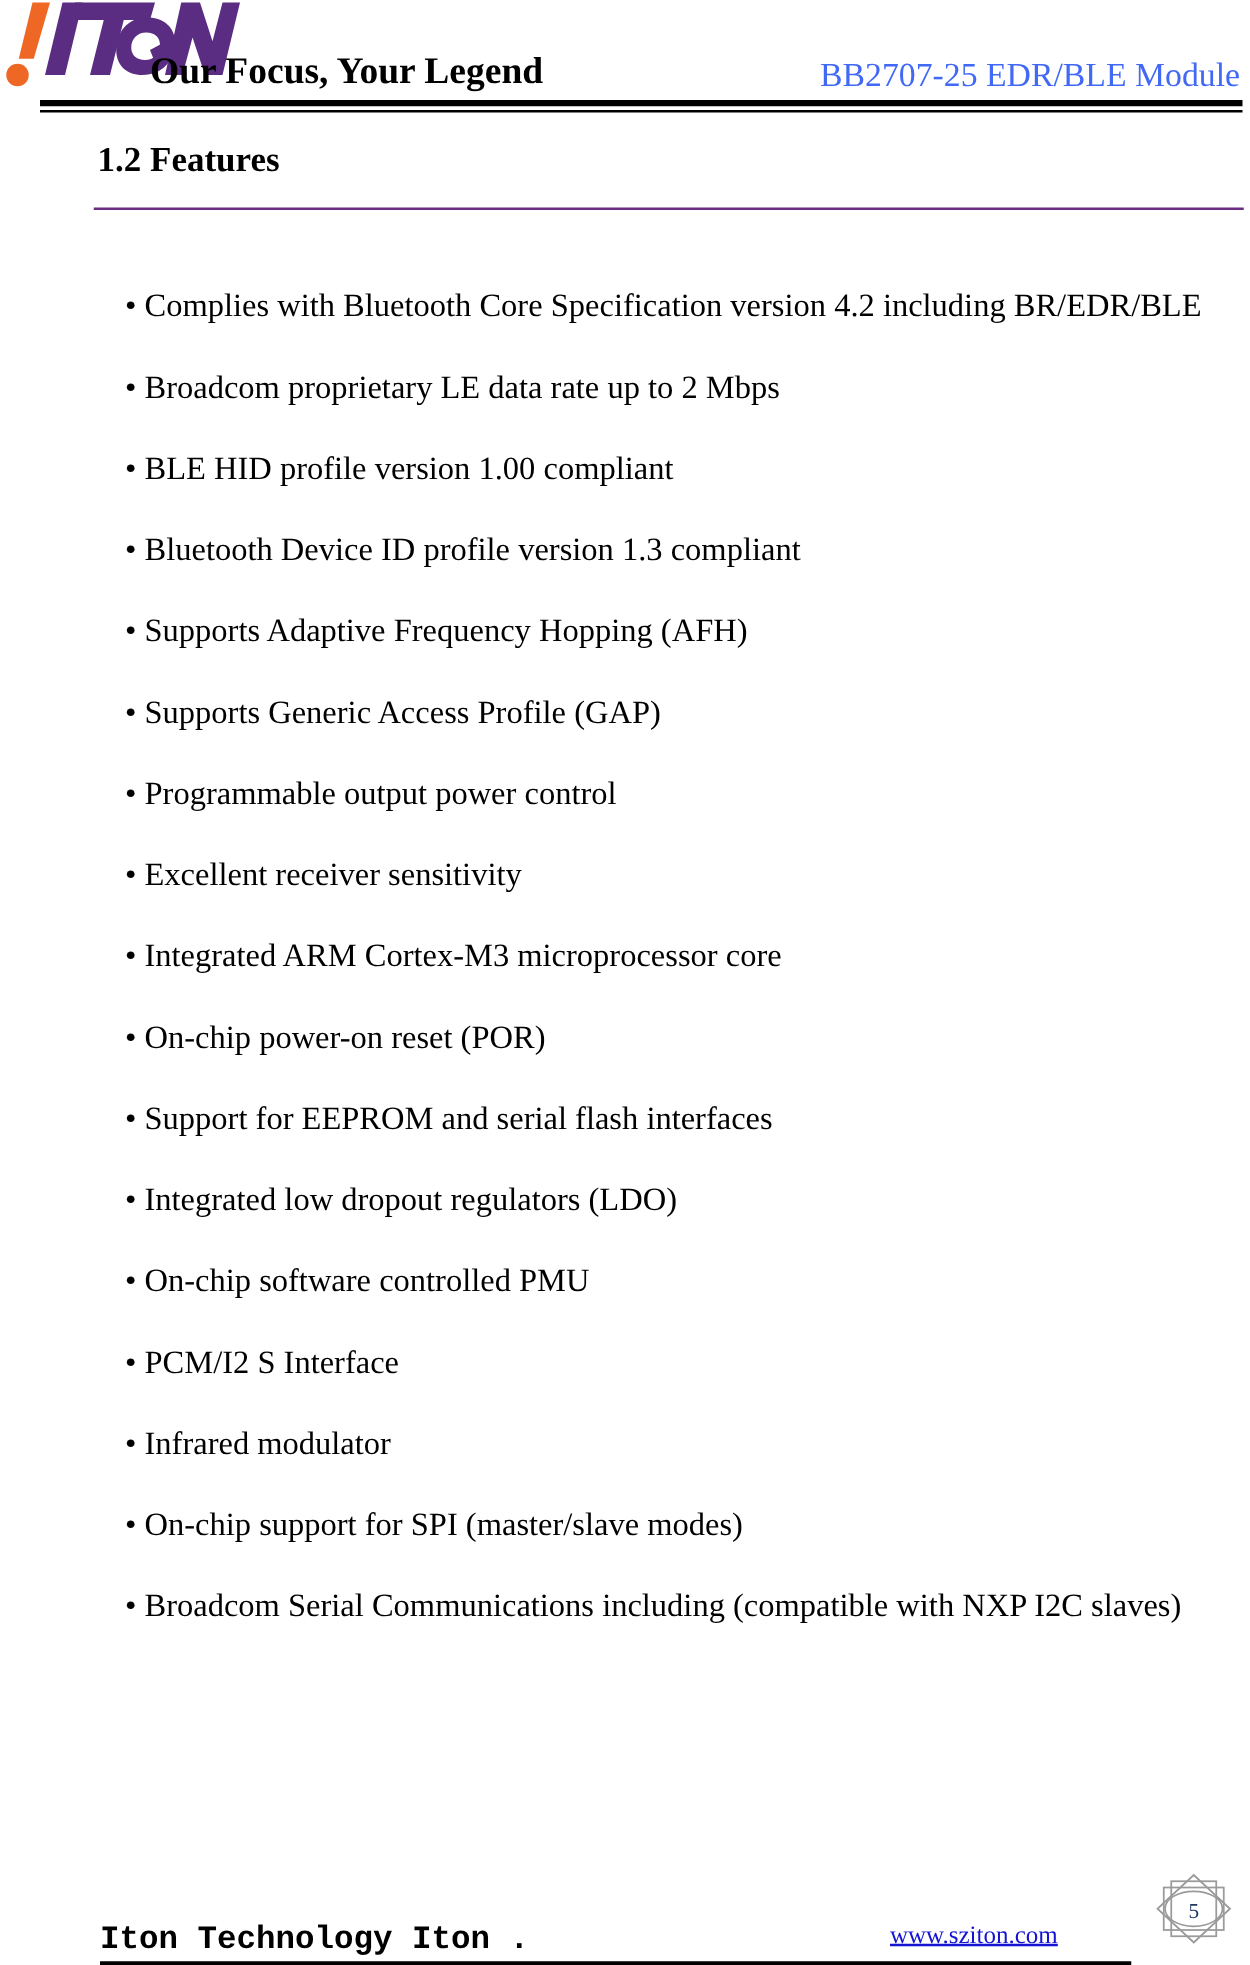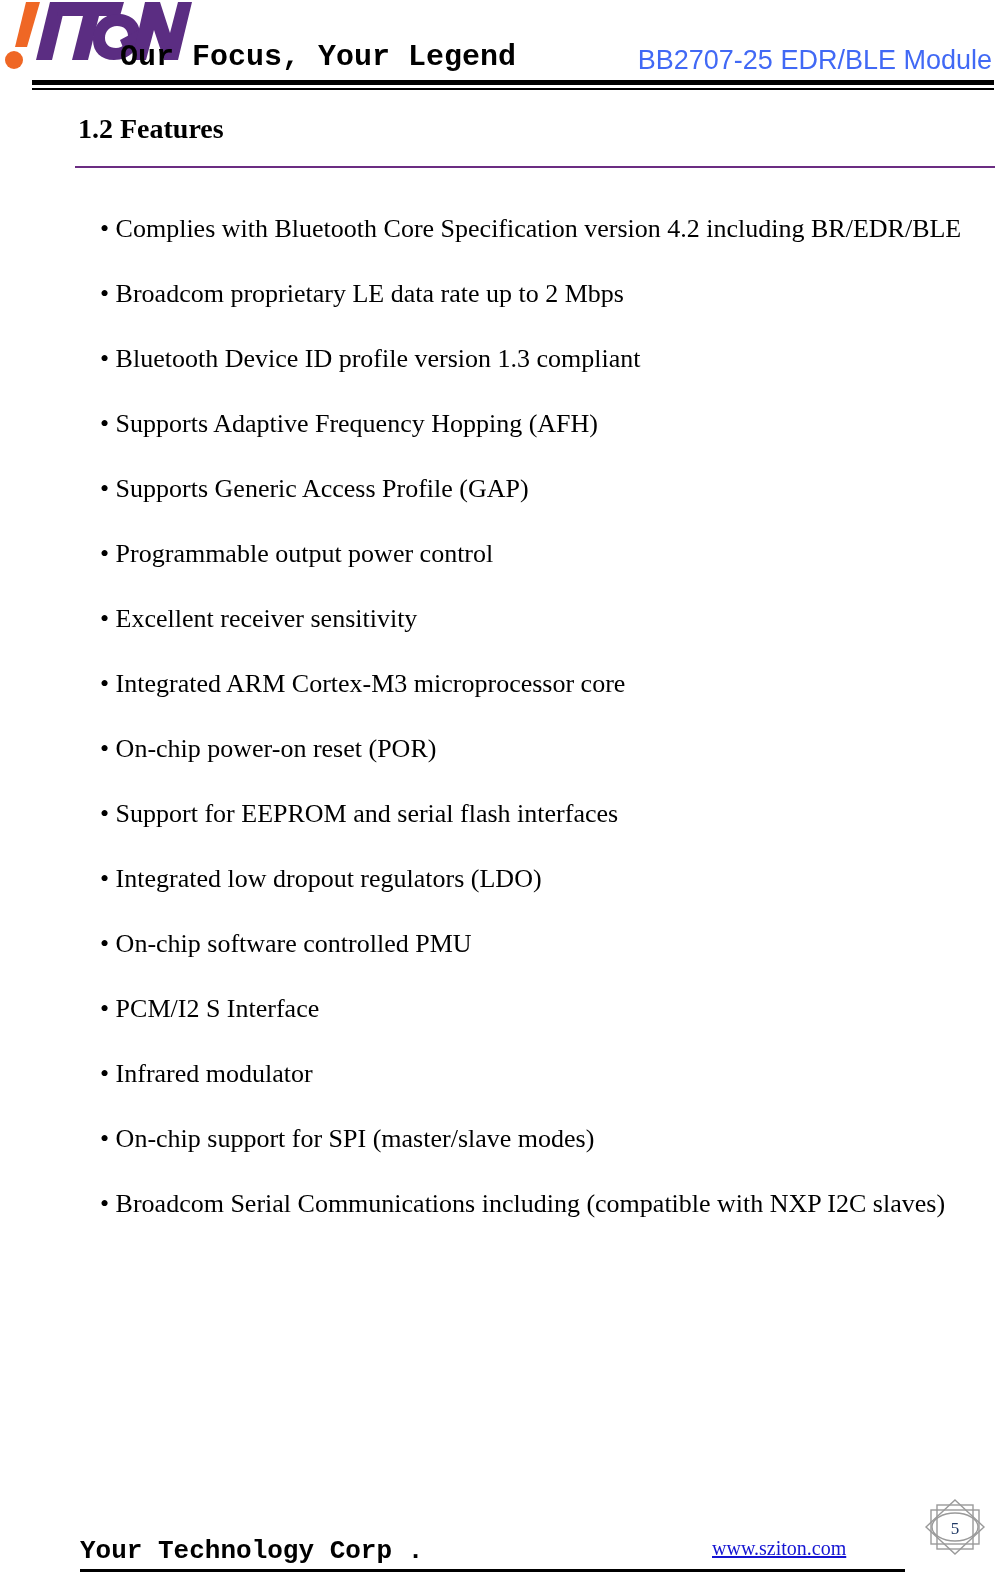--- a/index.html
+++ b/index.html
@@ -25,33 +25,33 @@
   }
   .logo {
     position: absolute;
     left: 0; top: 0;
     width: 200px; height: 80px;
   }
   .header-slogan {
     position: absolute;
     left: 120px;
     top: 40px;
-    font-family: Liberation Mono, monospace;
+    font-family: Liberation Serif, serif;
     font-weight: bold;
     font-size: 30px;
     letter-spacing: 0px;
     color: #000000;
     white-space: nowrap;
     line-height: 34px;
   }
   .header-product {
     position: absolute;
     right: 8px;
     top: 44px;
-    font-family: Liberation Sans, sans-serif;
+    font-family: Liberation Serif, serif;
     font-weight: normal;
     font-size: 27px;
     color: #4169f5;
     white-space: nowrap;
     line-height: 32px;
   }
   .header-rule-thick {
     position: absolute;
     left: 32px;
     top: 80px;
@@ -86,21 +86,21 @@
     top: 166px;
     width: 920px;
     height: 2px;
     background: #6b2d82;
   }
 
   
   .content {
     position: absolute;
     left: 0;
-    top: 196px;
+    top: 212px;
     width: 1000px;
   }
   .feature-item {
     font-family: "Liberation Serif", "DejaVu Serif", serif;
     font-size: 26px;
     line-height: 65px;
     color: #000000;
   }
   
   .feature-item.justified {
@@ -206,38 +206,39 @@
   <div class="header-rule-thick"></div>
   <div class="header-rule-thin"></div>
 </div>
 
 <div class="section-heading">1.2 Features</div>
 <div class="section-rule"></div>
 
 <div class="content">
   <p class="feature-item justified">• Complies with Bluetooth Core Specification version 4.2 including BR/EDR/BLE</p>
   <p class="feature-item plain">• Broadcom proprietary LE data rate up to 2 Mbps</p>
+  <p class="feature-item plain">• BLE HID profile version 1.00 compliant</p>
   <p class="feature-item plain">• Bluetooth Device ID profile version 1.3 compliant</p>
   <p class="feature-item plain">• Supports Adaptive Frequency Hopping (AFH)</p>
   <p class="feature-item plain">• Supports Generic Access Profile (GAP)</p>
   <p class="feature-item plain">• Programmable output power control</p>
   <p class="feature-item plain">• Excellent receiver sensitivity</p>
   <p class="feature-item plain">• Integrated ARM Cortex-M3 microprocessor core</p>
   <p class="feature-item plain">• On-chip power-on reset (POR)</p>
   <p class="feature-item plain">• Support for EEPROM and serial flash interfaces</p>
   <p class="feature-item plain">• Integrated low dropout regulators (LDO)</p>
   <p class="feature-item plain">• On-chip software controlled PMU</p>
   <p class="feature-item plain">• PCM/I2 S Interface</p>
   <p class="feature-item plain">• Infrared modulator</p>
   <p class="feature-item plain">• On-chip support for SPI (master/slave modes)</p>
   <p class="feature-item justified">• Broadcom Serial Communications including (compatible with NXP I2C slaves)</p>
 </div>
 
 <div class="footer">
-  <div class="footer-company">Your Technology Corp .</div>
+  <div class="footer-company">Iton Technology Iton .</div>
 
   <a class="footer-link" href="#">www.sziton.com</a>
 
   <div class="footer-rule"></div>
 
   <div class="page-badge">
     <svg width="66" height="66" viewBox="0 0 66 66" xmlns="http://www.w3.org/2000/svg">
       <g fill="none" stroke="#9a9a9a" stroke-width="1.4">
         <rect x="9" y="14" width="48" height="34"></rect>
         <rect x="15" y="9" width="36" height="44"></rect>

